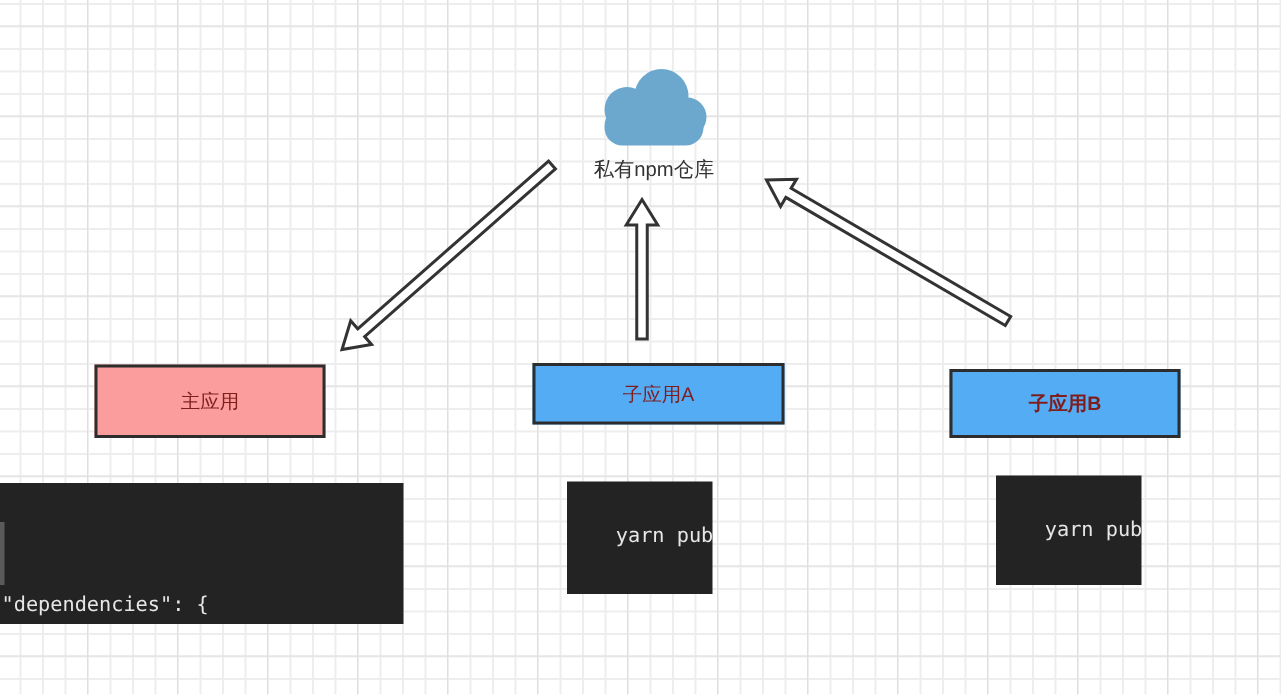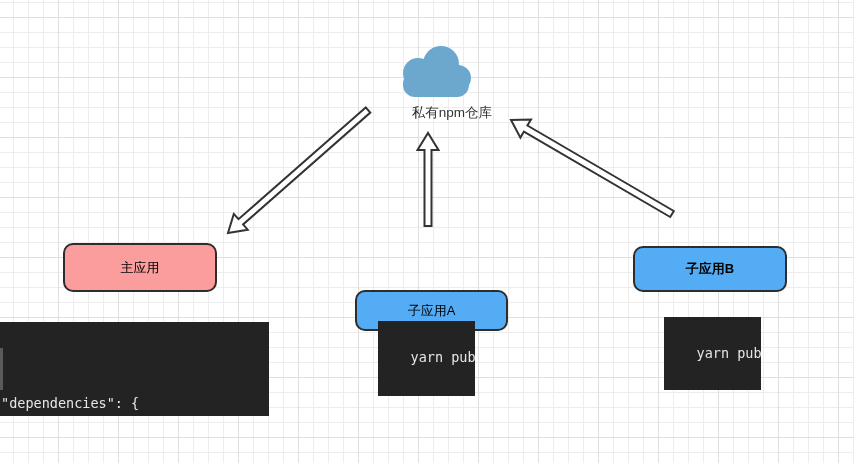--- a/index.html
+++ b/index.html
@@ -11,33 +11,33 @@
     background-image:
       linear-gradient(#dfdfdf 1px, transparent 1px),
       linear-gradient(90deg, #dfdfdf 1px, transparent 1px),
       linear-gradient(#ededed 1px, transparent 1px),
       linear-gradient(90deg, #ededed 1px, transparent 1px);
     background-size:60px 60px, 60px 60px, 15px 15px, 15px 15px;
     background-position:0px 17px, 58px 0px, 0px 2px, 13px 0px;
     font-family:"Liberation Sans", sans-serif;
   }
   .arrows{position:absolute;left:0;top:0;width:854px;height:463px;}
-  .cloud-group{position:absolute;left:380px;top:42px;width:112px;text-align:right;}
+  .cloud-group{position:absolute;left:380px;top:42px;width:112px;text-align:center;}
   .cloud-group svg{display:block;margin:0 auto;}
   .cloud-label{margin-top:6px;font-size:13.5px;color:#333;white-space:nowrap;}
   .node{
     position:absolute;
     box-sizing:border-box;
     border:2px solid #2d2d2d;
-    border-radius:10px;
+    border-radius:0;
     display:flex;align-items:center;justify-content:center;
-    font-size:13px;color:#000000;
+    font-size:13px;color:#7f1d1d;
   }
   .node-main{left:63px;top:243px;width:154px;height:49px;}
-  .node-sub-a{left:355px;top:242px;width:153px;height:41px;margin-top:48px;}
+  .node-sub-a{left:355px;top:242px;width:168px;height:41px;}
   .node-sub-b{left:633px;top:246px;width:154px;height:46px;}
   .code{
     position:absolute;
     box-sizing:border-box;
     background:#232323;
     color:#e6e6e6;
     font-family:"DejaVu Sans Mono","Liberation Mono",monospace;
     font-size:13.5px;
     overflow:hidden;
     white-space:pre;

